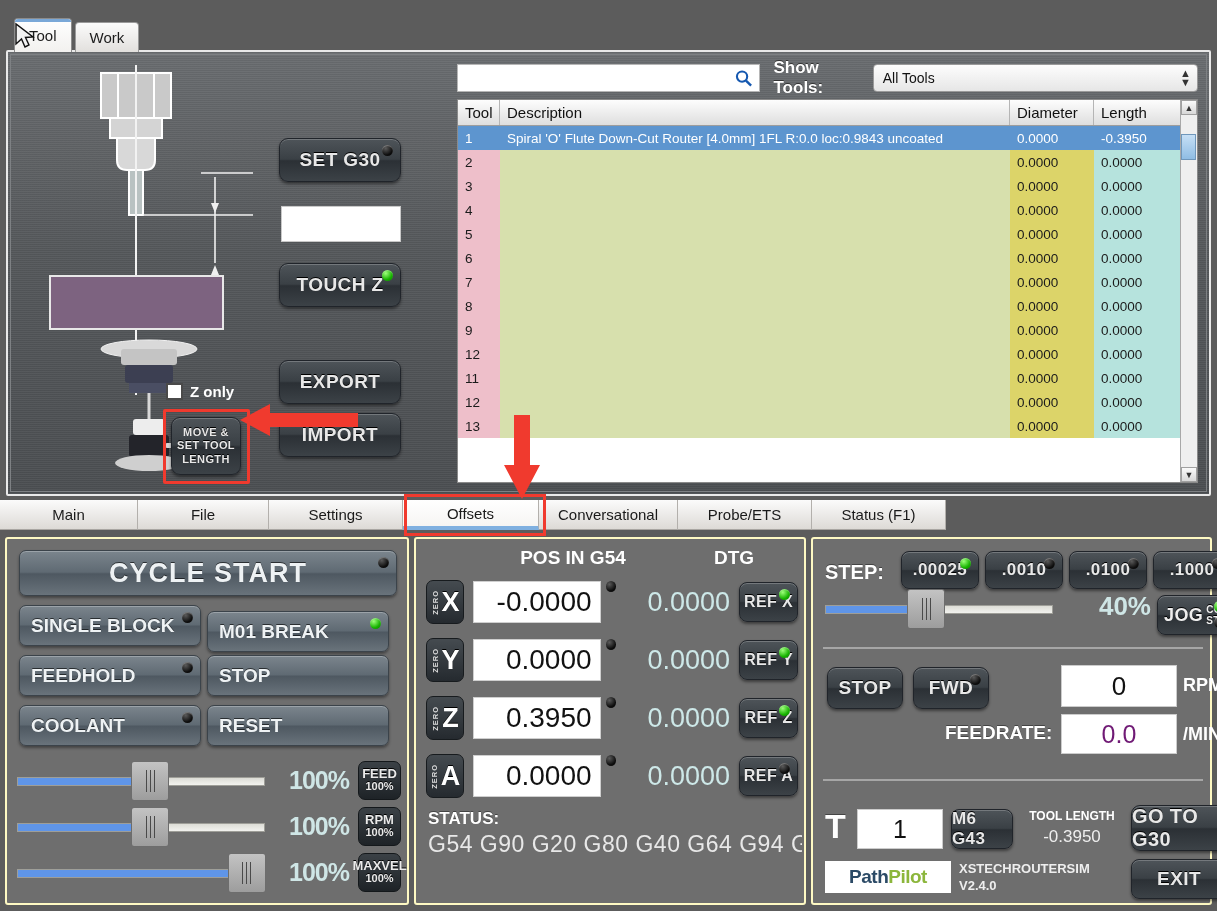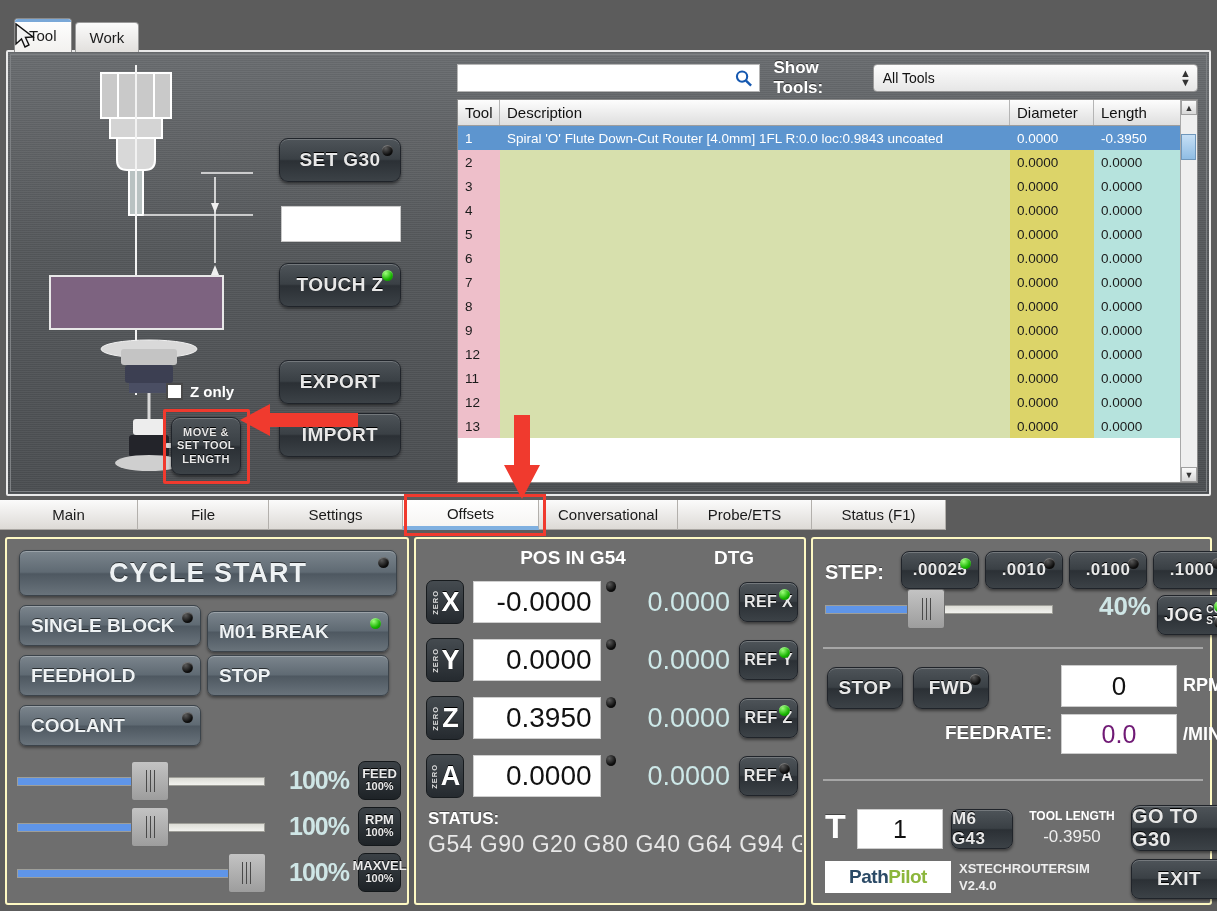--- a/index.html
+++ b/index.html
@@ -484,20 +484,23 @@
     <span>FEEDHOLD</span>
     <span class="led tr"></span>
   </div>
   <div id="stp" class="big-btn lb lj">
     <span>STOP</span>
   </div>
   <div id="col" class="big-btn lb lj">
     <span>COOLANT</span>
     <span class="led tr"></span>
   </div>
+  <div id="rst" class="big-btn lb lj">
+    <span>RESET</span>
+  </div>
 
   <div class="ovr-row" id="ovr1">
       <div class="slider" style="width:248px">
         <div class="strack"></div>
         <div class="sfill" style="width:52%"></div>
         <div class="sthumb" style="left:46%">
           <i></i>
           <i></i>
           <i></i>
         </div>

